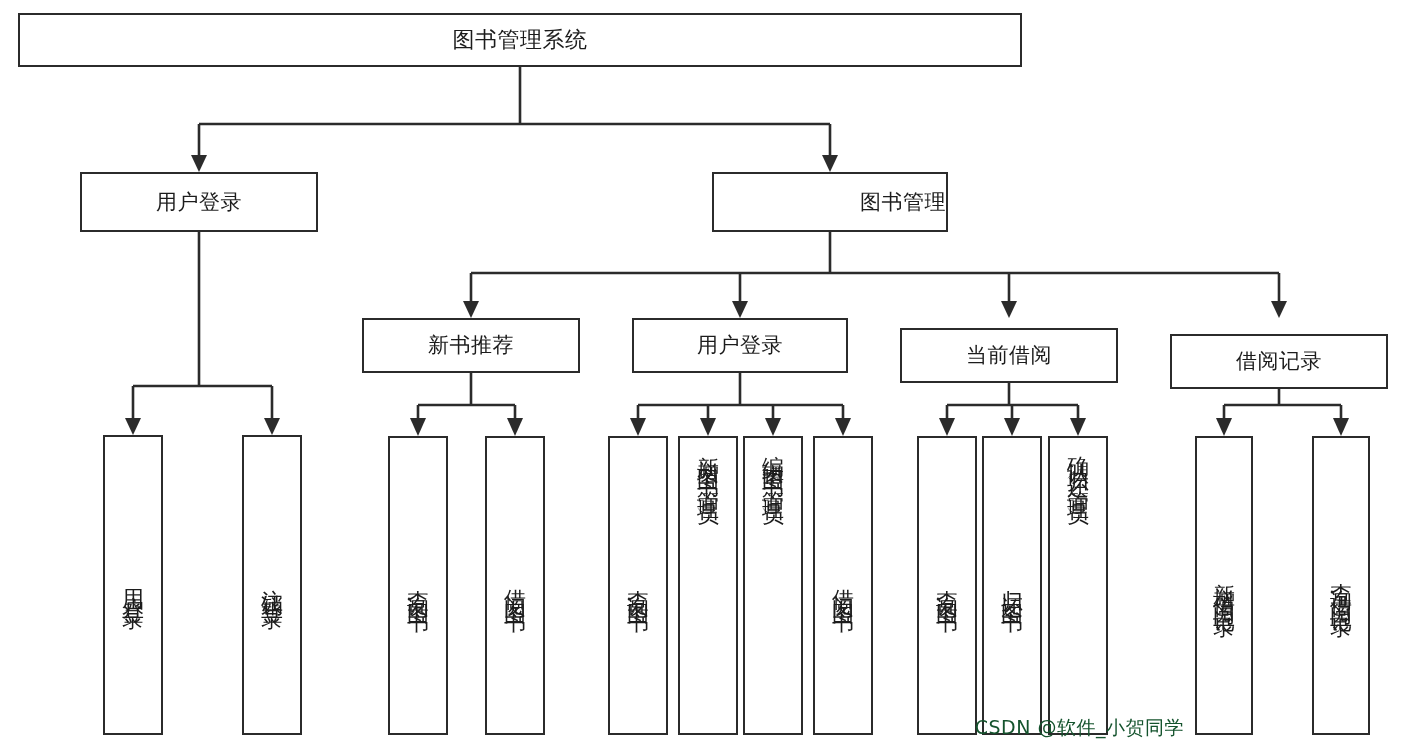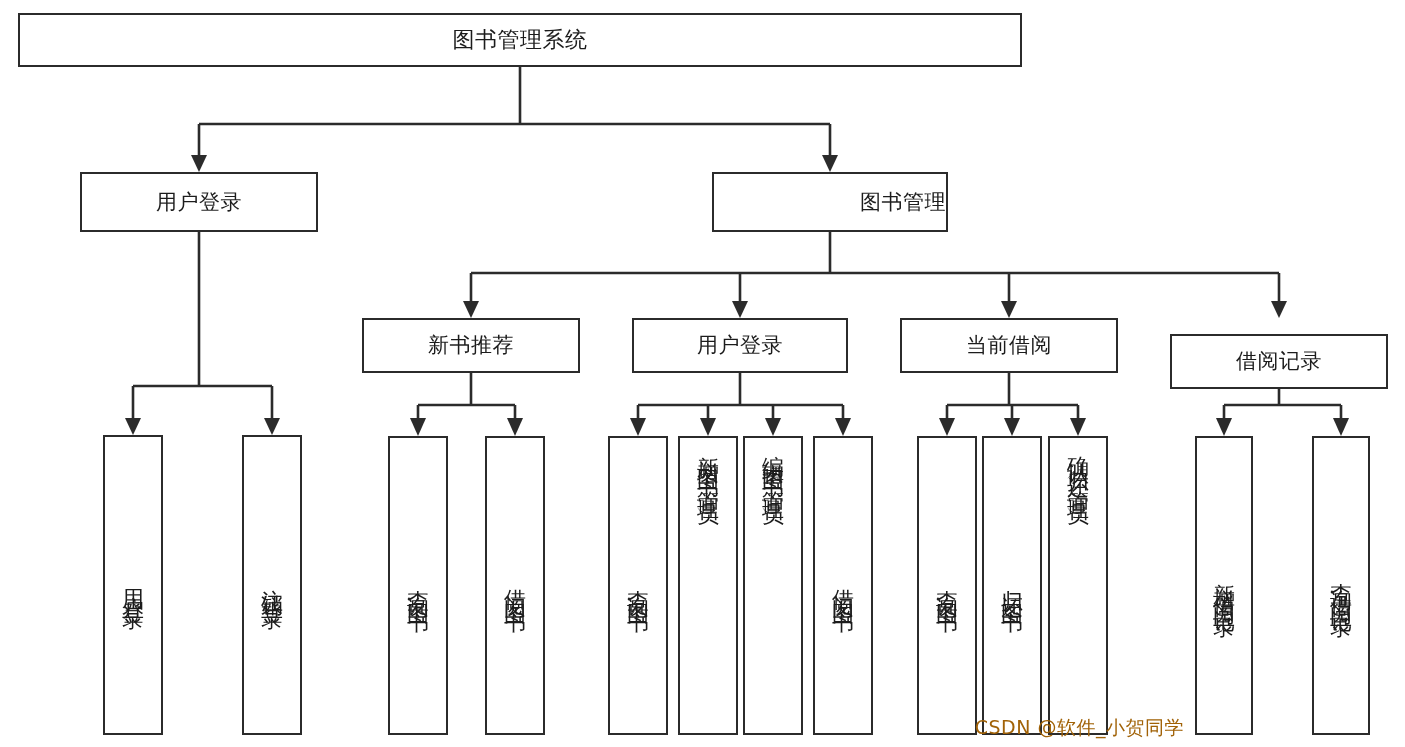--- a/index.html
+++ b/index.html
@@ -84,21 +84,21 @@
   }
   .node.root .node-label {
     font-size: 22px;
   }
   
   #watermark {
     position: absolute;
     right: 8px;
     bottom: 6px;
     font-size: 19px;
-    color: #a16207;
+    color: #14532d;
     letter-spacing: 0.5px;
     z-index: 5;
     white-space: nowrap;
     user-select: none;
   }
 </style>
 </head>
 <body>
 
 <div id="diagram-root">
@@ -180,21 +180,21 @@
   </div>
 
   <div class="node horizontal" style="left:362px; top:318px; width:218px; height:55px;">
     <span class="node-label">新书推荐</span>
   </div>
 
   <div class="node horizontal" style="left:632px; top:318px; width:216px; height:55px;">
     <span class="node-label">用户登录</span>
   </div>
 
-  <div class="node horizontal" style="left:900px; top:318px; width:218px; height:55px;">
+  <div class="node horizontal" style="left:900px; top:328px; width:218px; height:55px;">
     <span class="node-label">当前借阅</span>
   </div>
 
   <div class="node horizontal" style="left:1170px; top:318px; width:218px; height:55px;margin-top:16px;">
     <span class="node-label">借阅记录</span>
   </div>
 
   <div class="node vertical center-text" style="left:103px; top:435px; width:60px; height:300px;">
     <span class="node-label">用户登录</span>
   </div>

